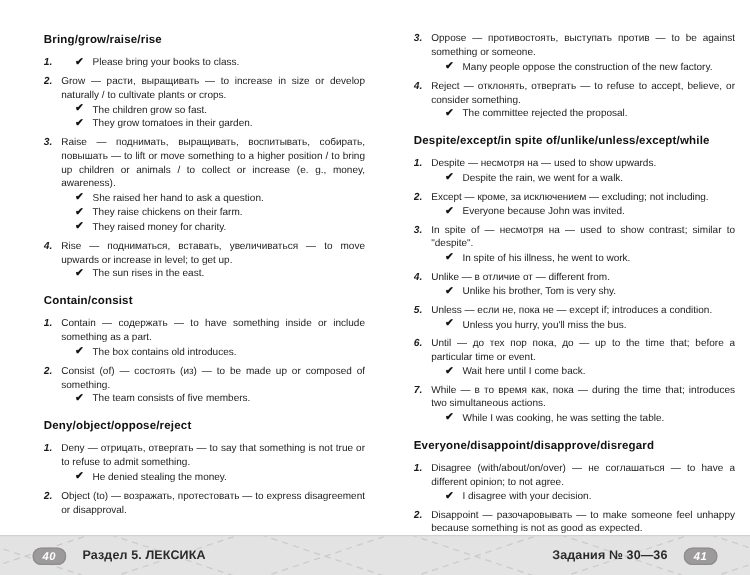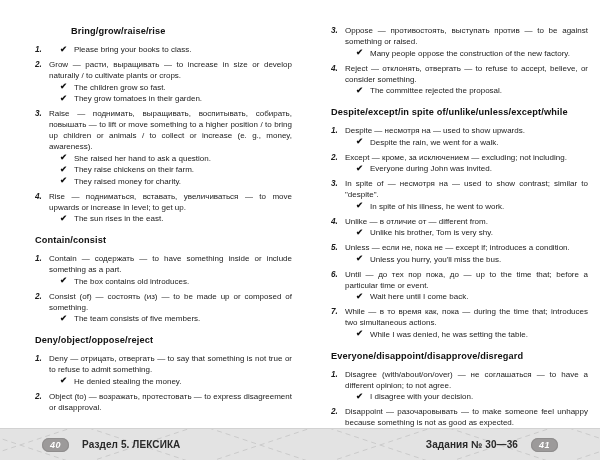--- a/index.html
+++ b/index.html
@@ -11,21 +11,21 @@
   .spread{position:absolute;top:0;left:0;width:600px;height:428px;display:flex;overflow:hidden;}
   .page{width:257px;padding-top:25px;overflow:hidden;}
   .page-left{margin-left:35px;}
   .page-right{margin-left:39px;}
 
   .section{margin:0;}
   .heading{
     font-weight:bold;font-size:9.2px;line-height:12px;
     margin:10px 0 7px 0;letter-spacing:0.15px;color:#111;
   }
-  .section:first-child .heading{margin-top:0;margin-left:36px;}
+  .section:first-child .heading{margin-top:0;}
 
   .item{
     position:relative;padding-left:14px;margin-bottom:4px;
     font-size:8px;line-height:11px;text-align:justify;
   }
   .num{
     position:absolute;left:0;top:0;
     font-weight:bold;font-style:italic;font-size:8.2px;
   }
   .def{display:inline;}
@@ -39,21 +39,21 @@
     font-weight:bold;font-size:8.5px;color:#111;
   }
 
   .footer{
     position:absolute;left:0;bottom:0;width:600px;height:32px;
     background:#e3e3e3;border-top:1px solid #d2d2d2;box-sizing:border-box;
   }
   .footer-pattern{position:absolute;left:0;top:0;width:600px;height:32px;}
   .footer-inner{
     position:relative;height:100%;display:flex;align-items:center;
-    justify-content:space-between;padding:0 42px;box-sizing:border-box;
+    justify-content:space-between;padding:0 26px;box-sizing:border-box;
   }
   .footer-group{display:flex;align-items:center;gap:13px;}
   .badge{
     display:inline-flex;align-items:center;justify-content:center;
     min-width:27px;height:14px;border-radius:8px;background:#9c9a9a;
     color:#ffffff;font-weight:bold;font-style:italic;font-size:9px;
     letter-spacing:0.5px;box-shadow:inset 0 0 0 1px #8f8d8d;
   }
   .footer-label{font-weight:bold;font-size:10px;color:#2a2a2a;letter-spacing:0.1px;}
 </style>
@@ -75,32 +75,32 @@
         <div class="item"><span class="num">2.</span><span class="def">Consist (of) — состоять (из) — to be made up or composed of something.</span><div class="example"><span class="check">✔</span><span class="ex-text">The team consists of five members.</span></div></div>
       </div>
       <div class="section">
         <div class="heading">Deny/object/oppose/reject</div>
         <div class="item"><span class="num">1.</span><span class="def">Deny — отрицать, отвергать — to say that something is not true or to refuse to admit something.</span><div class="example"><span class="check">✔</span><span class="ex-text">He denied stealing the money.</span></div></div>
         <div class="item"><span class="num">2.</span><span class="def">Object (to) — возражать, протестовать — to express disagreement or disapproval.</span></div>
       </div>
     </div>
   <div class="page page-right" id="page-right">
       <div class="section">
-        <div class="item"><span class="num">3.</span><span class="def">Oppose — противостоять, выступать против — to be against something or raised.</span><div class="example"><span class="check">✔</span><span class="ex-text">Many people oppose the construction of the new factory.</span></div></div>
+        <div class="item"><span class="num">3.</span><span class="def">Oppose — противостоять, выступать против — to be against something or someone.</span><div class="example"><span class="check">✔</span><span class="ex-text">Many people oppose the construction of the new factory.</span></div></div>
         <div class="item"><span class="num">4.</span><span class="def">Reject — отклонять, отвергать — to refuse to accept, believe, or consider something.</span><div class="example"><span class="check">✔</span><span class="ex-text">The committee rejected the proposal.</span></div></div>
       </div>
       <div class="section">
         <div class="heading">Despite/except/in spite of/unlike/unless/except/while</div>
         <div class="item"><span class="num">1.</span><span class="def">Despite — несмотря на — used to show upwards.</span><div class="example"><span class="check">✔</span><span class="ex-text">Despite the rain, we went for a walk.</span></div></div>
-        <div class="item"><span class="num">2.</span><span class="def">Except — кроме, за исключением — excluding; not including.</span><div class="example"><span class="check">✔</span><span class="ex-text">Everyone during John was invited.</span></div></div>
+        <div class="item"><span class="num">2.</span><span class="def">Except — кроме, за исключением — excluding; not including.</span><div class="example"><span class="check">✔</span><span class="ex-text">Everyone because John was invited.</span></div></div>
         <div class="item"><span class="num">3.</span><span class="def">In spite of — несмотря на — used to show contrast; similar to "despite".</span><div class="example"><span class="check">✔</span><span class="ex-text">In spite of his illness, he went to work.</span></div></div>
         <div class="item"><span class="num">4.</span><span class="def">Unlike — в отличие от — different from.</span><div class="example"><span class="check">✔</span><span class="ex-text">Unlike his brother, Tom is very shy.</span></div></div>
         <div class="item"><span class="num">5.</span><span class="def">Unless — если не, пока не — except if; introduces a condition.</span><div class="example"><span class="check">✔</span><span class="ex-text">Unless you hurry, you'll miss the bus.</span></div></div>
         <div class="item"><span class="num">6.</span><span class="def">Until — до тех пор пока, до — up to the time that; before a particular time or event.</span><div class="example"><span class="check">✔</span><span class="ex-text">Wait here until I come back.</span></div></div>
-        <div class="item"><span class="num">7.</span><span class="def">While — в то время как, пока — during the time that; introduces two simultaneous actions.</span><div class="example"><span class="check">✔</span><span class="ex-text">While I was denied, he was setting the table.</span></div></div>
+        <div class="item"><span class="num">7.</span><span class="def">While — в то время как, пока — during the time that; introduces two simultaneous actions.</span><div class="example"><span class="check">✔</span><span class="ex-text">While I was cooking, he was setting the table.</span></div></div>
       </div>
       <div class="section">
         <div class="heading">Everyone/disappoint/disapprove/disregard</div>
         <div class="item"><span class="num">1.</span><span class="def">Disagree (with/about/on/over) — не соглашаться — to have a different opinion; to not agree.</span><div class="example"><span class="check">✔</span><span class="ex-text">I disagree with your decision.</span></div></div>
         <div class="item"><span class="num">2.</span><span class="def">Disappoint — разочаровывать — to make someone feel unhappy because something is not as good as expected.</span></div>
       </div>
     </div>
 </div>
 
 <div class="footer">

